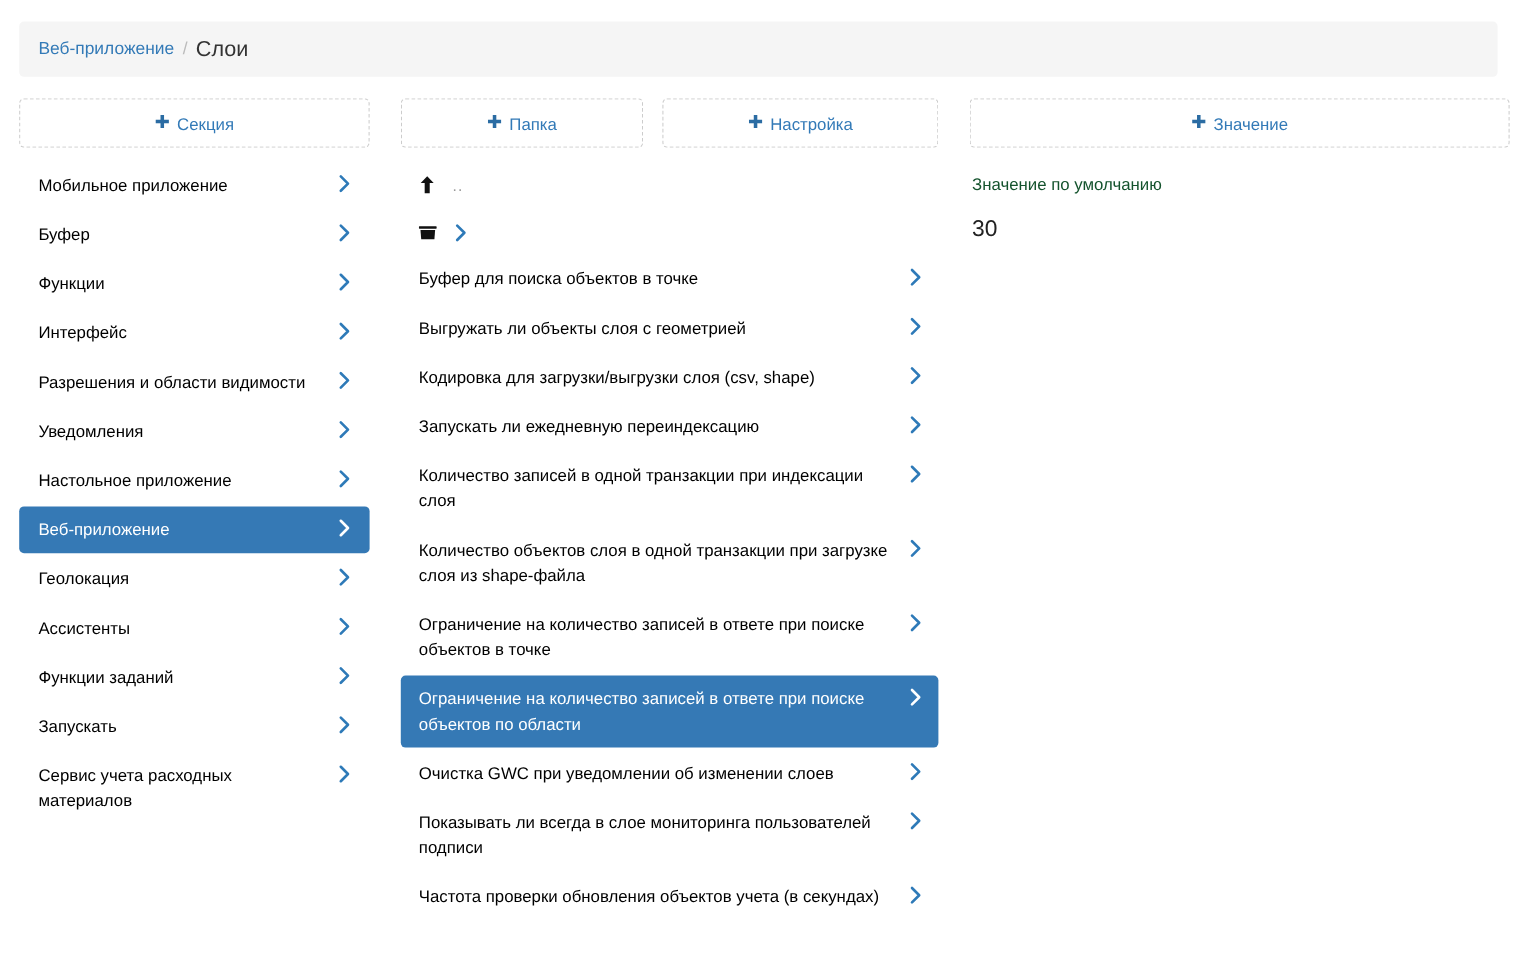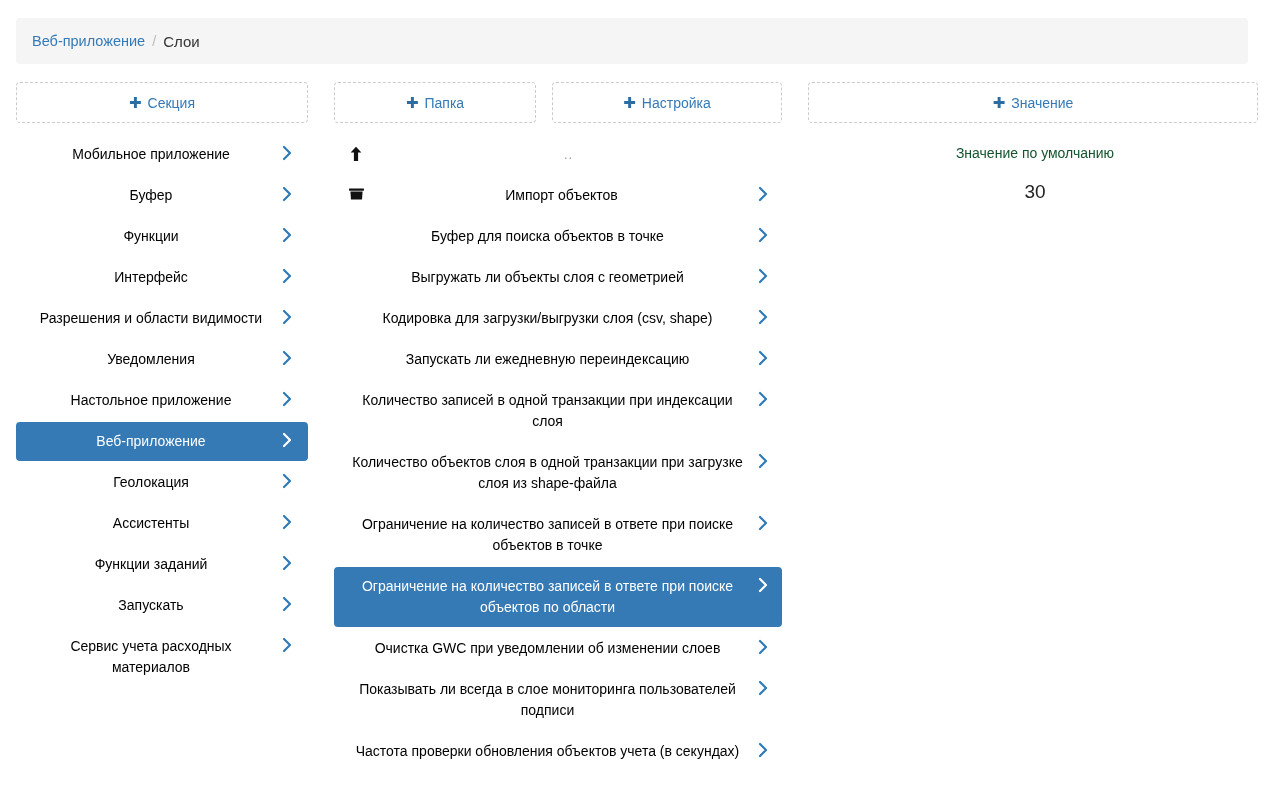--- a/index.html
+++ b/index.html
@@ -15,21 +15,20 @@
     font-size: 14px;
     color: #333333;
     overflow: hidden;
   }
 
   .page {
     position: relative;
     width: 1276px;
     height: 782px;
     box-sizing: border-box;
-    text-align: center;
   }
 
   
   .breadcrumb-bar {
     position: absolute;
     left: 16px;
     top: 18px;
     width: 1232px;
     height: 46px;
     background: #f5f5f5;
@@ -46,21 +45,21 @@
     cursor: pointer;
     white-space: nowrap;
   }
   .crumb-sep {
     color: #bbbbbb;
     margin: 0 7px;
     font-size: 14.5px;
   }
   .crumb-current {
     color: #333333;
-    font-size: 15px;
+    font-size: 18px;
     white-space: nowrap;
   }
 
   
   .columns {
     position: absolute;
     left: 0;
     top: 82px;
     width: 1276px;
     height: 718px;
@@ -333,21 +332,20 @@
             </div>
             <div class="label">..</div>
           </div>
           <div class="row">
             <div class="leadicon">
               <svg width="15" height="14" viewBox="0 0 15 14">
                 <rect x="0" y="1.5" width="15" height="2.2" rx="0.6" fill="#111"></rect>
                 <path d="M1.4 4.6 H13.6 L13.0 12.4 H2.0 Z" fill="#111"></path>
               </svg>
             </div>
-            <div class="label">Импорт объектов</div>
             <div class="chev">
               <svg width="11" height="16" viewBox="0 0 11 16" fill="none">
                 <path d="M2 2 L8 8 L2 14" stroke-width="2.2" stroke-linecap="round" stroke-linejoin="round" fill="none"></path>
               </svg>
             </div>
           </div>
           <div class="row">
             <div class="label">Буфер для поиска объектов в точке</div>
             <div class="chev">
               <svg width="11" height="16" viewBox="0 0 11 16" fill="none">

